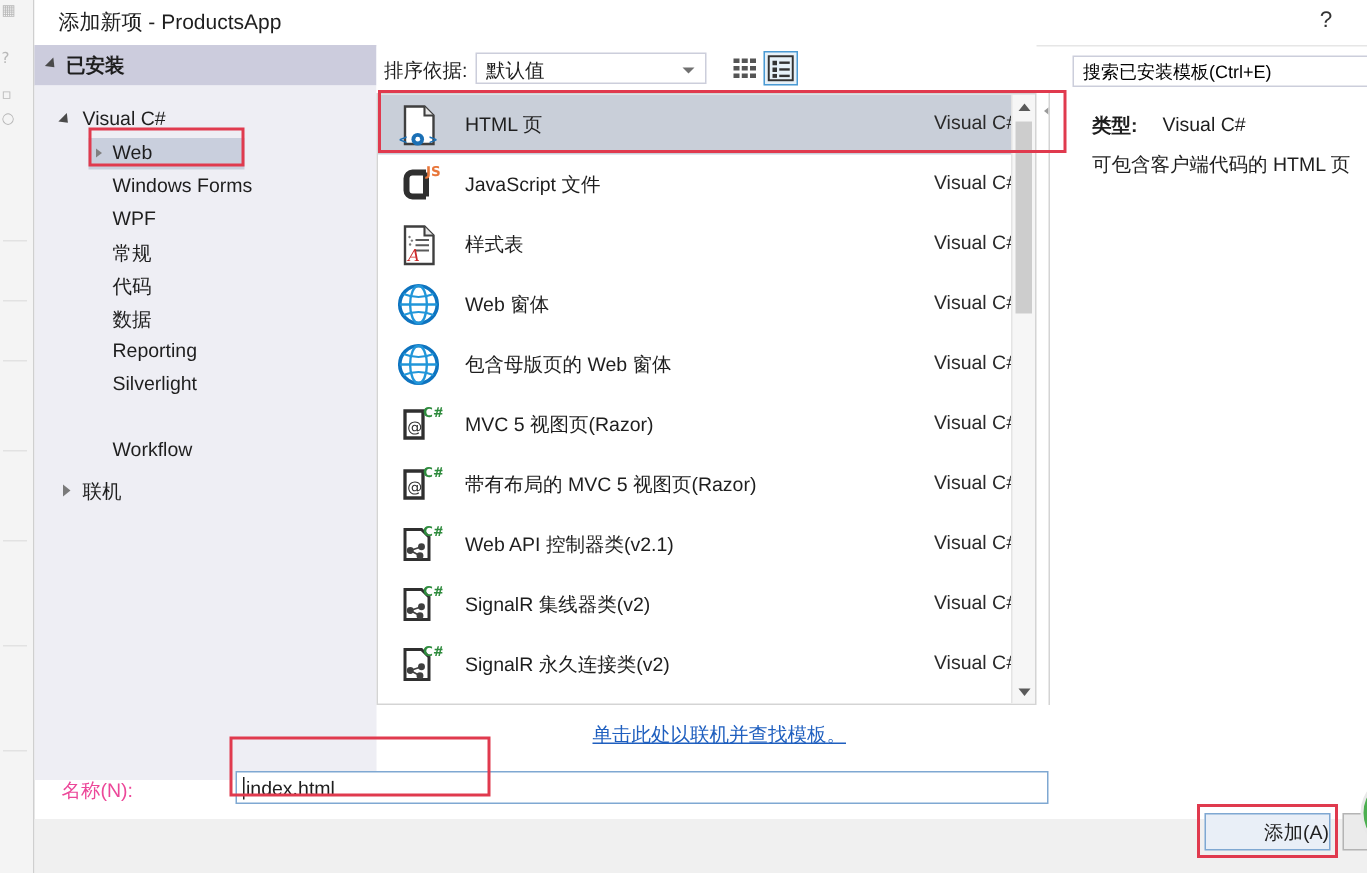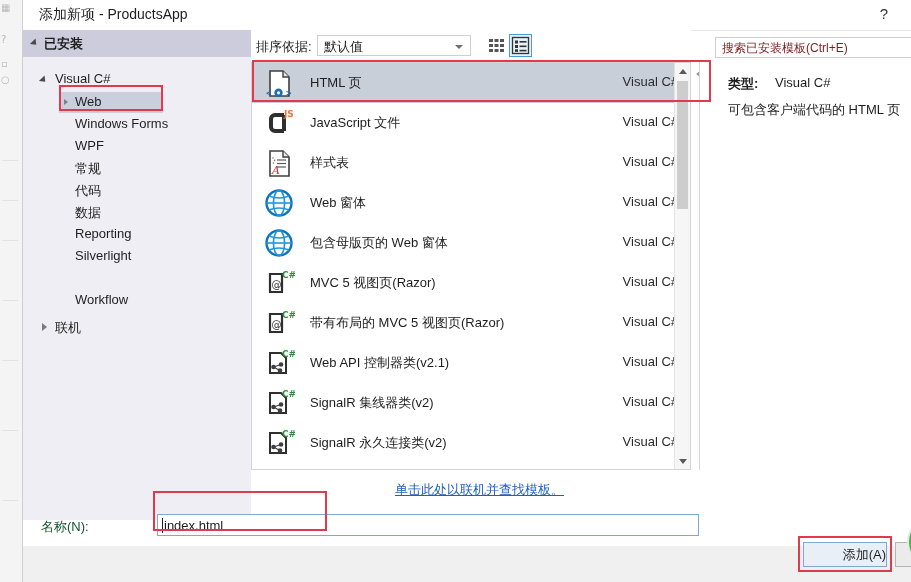--- a/index.html
+++ b/index.html
@@ -188,21 +188,21 @@
     position: absolute; left: 2px; top: 18px; width: 11px; height: 128px;
     background: #cdcdcd; cursor: pointer;
   }
 
   
   #search-box {
     position: absolute; left: 692px; top: 37px; width: 230px; height: 21px;
     border: 1px solid #cccedb; background: #ffffff; box-sizing: border-box;
   }
   #search-placeholder {
-    position: absolute; left: 6px; top: 2px; font-size: 12px; color: #7f1d1d;
+    position: absolute; left: 6px; top: 2px; font-size: 12px; color: #000000;
     white-space: nowrap;
   }
   #right-pane {
     position: absolute; left: 676px; top: 62px; width: 213px; height: 408px;
     background: #ffffff;
     border-left: 1px solid #d4d4d4;
     box-sizing: border-box;
   }
   #detail-type-label {
     position: absolute; left: 28px; top: 13px; font-size: 13px; font-weight: bold; color: #1e1e1e;
@@ -226,21 +226,21 @@
     border-bottom: 4px solid transparent;
   }
 
   
   #online-link {
     position: absolute; left: 372px; top: 481px;
     font-size: 13px; color: #1f5fbf; text-decoration: underline; cursor: pointer;
     white-space: nowrap;
   }
   #name-label {
-    position: absolute; left: 18px; top: 518px; font-size: 13px; color: #14532d;
+    position: absolute; left: 18px; top: 518px; font-size: 13px; color: #ec4899;
   }
   #name-input {
     position: absolute; left: 134px; top: 514px; width: 542px; height: 22px;
     border: 1px solid #7fa8d2; background: #ffffff; box-sizing: border-box;
   }
   #name-value {
     position: absolute; left: 6px; top: 3px; font-size: 13px; color: #1e1e1e;
   }
   #name-caret {
     position: absolute; left: 4px; top: 3px; width: 1px; height: 15px; background: #1e1e1e;

